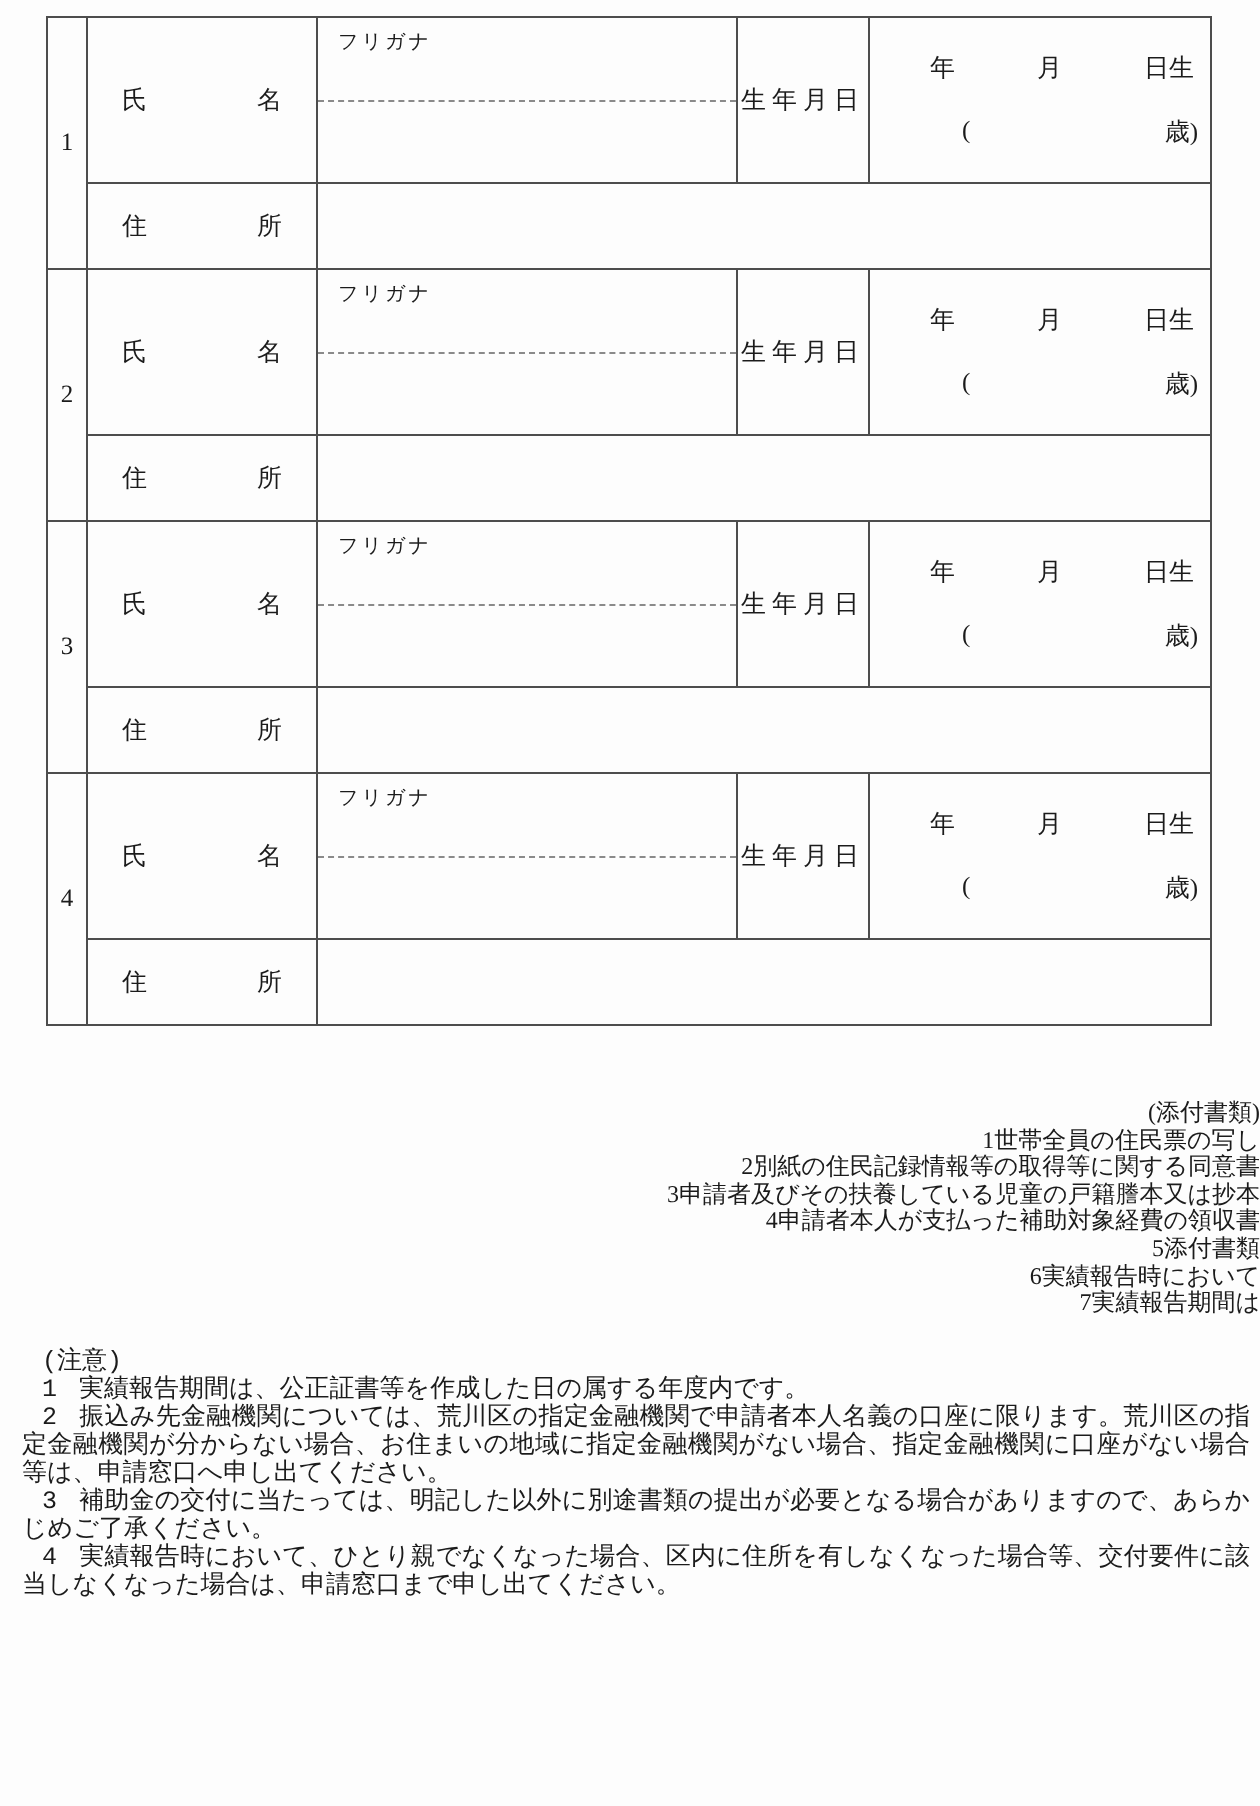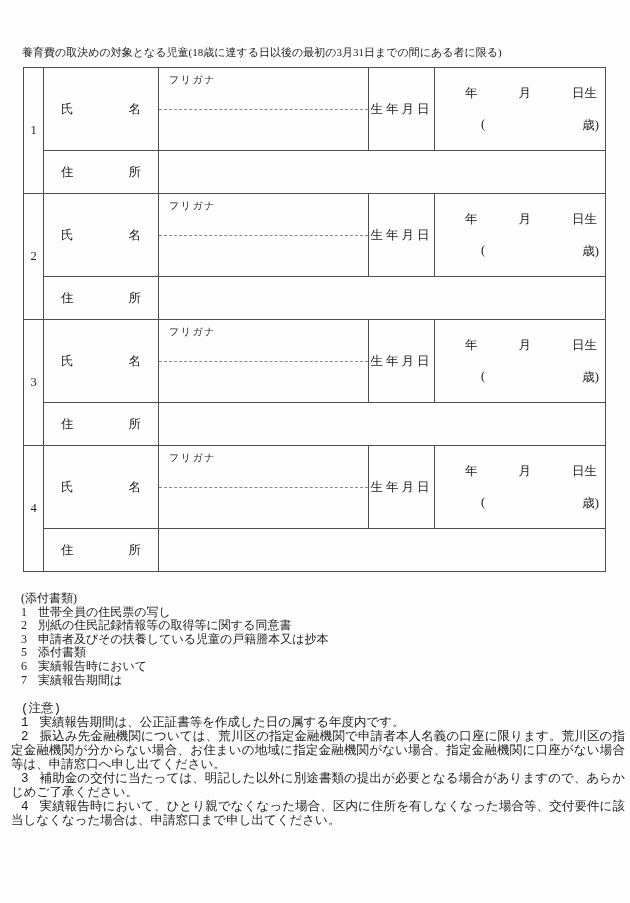--- a/index.html
+++ b/index.html
@@ -66,23 +66,24 @@
     display: flex;
     justify-content: space-between;
     padding: 0 8px 0 30px;
   }
   .birth-line2 {
     display: flex;
     justify-content: space-between;
     padding: 0 6px 0 46px;
   }
   .attachments {
-    margin: 20px 0 0 21px;
+    margin: 37px 0 0 21px;
     font-size: 12px;
     line-height: 13.6px;
+    text-align: right;
   }
   .att-num { display: inline-block; width: 17px; }
   .notes {
     margin: 15px 0 0 11px;
     width: 614px;
     font-size: 12.5px;
     line-height: 14px;
   }
   .note-line {
     text-indent: 10px;
@@ -90,21 +91,20 @@
     text-align-last: left;
     font-family: Liberation Mono, monospace;
   }
   .note-num { margin-right: 11px; }
 </style>
 </head>
 <body>
 
 <div class="page">
 
-  <div class="doc-title">養育費の取決めの対象となる児童(18歳に達する日以後の最初の3月31日までの間にある者に限る)</div>
 
   <table class="children">
     <colgroup>
       <col style="width:20px">
         <col style="width:115px">
         <col style="width:210px">
         <col style="width:66px">
         <col style="width:171px">
     </colgroup>
     <tbody>
@@ -257,20 +257,21 @@
         <td colspan="3"></td>
       </tr>
     </tbody>
   </table>
 
   <div class="attachments">
     <div>(添付書類)</div>
     <div class="att-item"><span class="att-num">1</span><span>世帯全員の住民票の写し</span></div>
     <div class="att-item"><span class="att-num">2</span><span>別紙の住民記録情報等の取得等に関する同意書</span></div>
     <div class="att-item"><span class="att-num">3</span><span>申請者及びその扶養している児童の戸籍謄本又は抄本</span></div>
+    <div class="att-item"><span class="att-num">4</span><span>申請者本人が支払った補助対象経費の領収書</span></div>
     <div class="att-item"><span class="att-num">5</span><span>添付書類</span></div>
     <div class="att-item"><span class="att-num">6</span><span>実績報告時において</span></div>
     <div class="att-item"><span class="att-num">7</span><span>実績報告期間は</span></div>
   </div>
 
   <div class="notes">
     <p class="note-line">(注意)</p>
     <p class="note-line"><span class="note-num">1</span><span>実績報告期間は、公正証書等を作成した日の属する年度内です。</span></p>
     <p class="note-line"><span class="note-num">2</span><span>振込み先金融機関については、荒川区の指定金融機関で申請者本人名義の口座に限ります。荒川区の指定金融機関が分からない場合、お住まいの地域に指定金融機関がない場合、指定金融機関に口座がない場合等は、申請窓口へ申し出てください。</span></p>
     <p class="note-line"><span class="note-num">3</span><span>補助金の交付に当たっては、明記した以外に別途書類の提出が必要となる場合がありますので、あらかじめご了承ください。</span></p>

